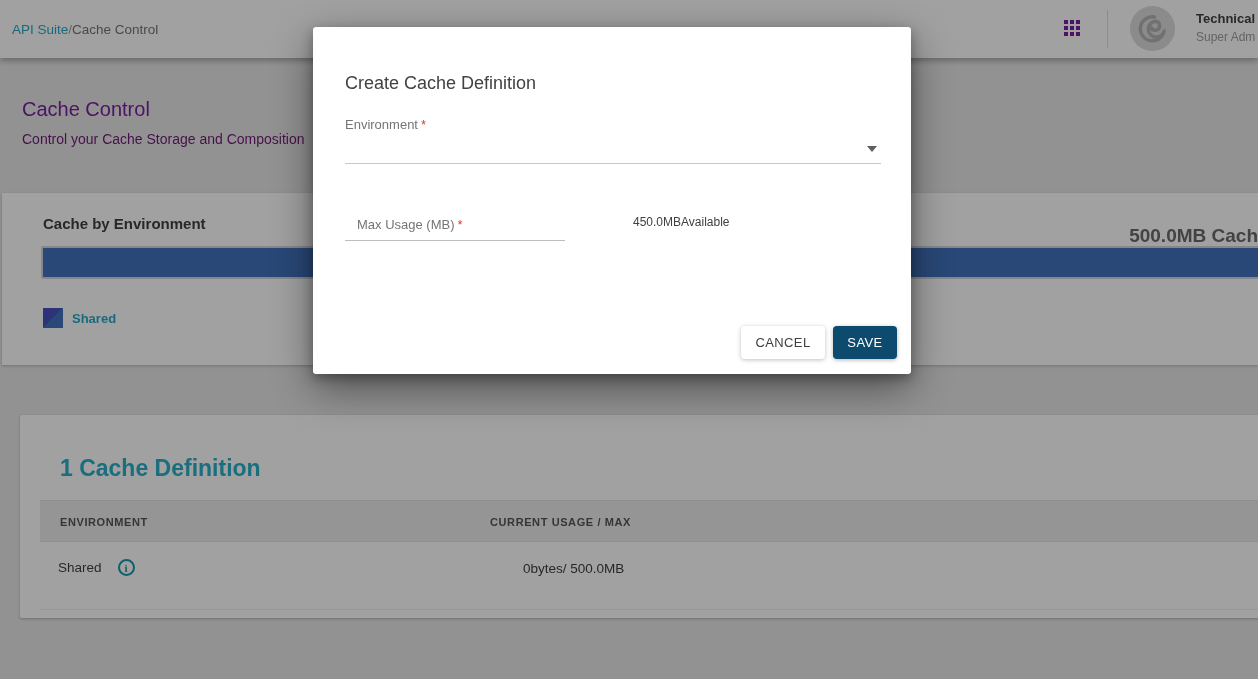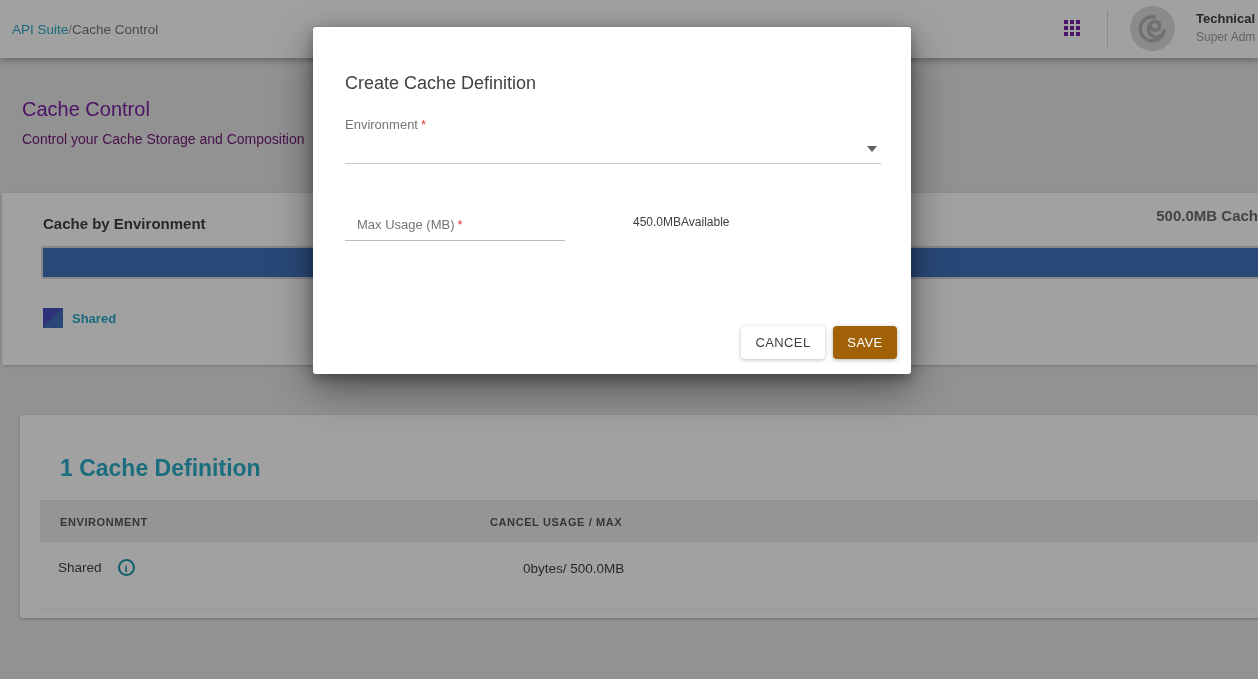--- a/index.html
+++ b/index.html
@@ -61,22 +61,22 @@
   .env-card {
     position: absolute; left: 2px; right: 0; top: 193px; height: 172px;
     background: #ffffff;
     box-shadow: 0 1px 3px rgba(0,0,0,0.22);
   }
   .env-heading {
     position: absolute; left: 41px; top: 22px;
     font-size: 15px; font-weight: bold; color: #404040;
   }
   .env-total {
-    position: absolute; right: 0; top: 14px;
-    font-size: 15px; font-weight: bold; color: #6b6b6b; white-space: nowrap;
+    position: absolute; right: 0; top: 32px;
+    font-size: 19px; font-weight: bold; color: #6b6b6b; white-space: nowrap;
   }
   .usage-bar {
     position: absolute; left: 39px; right: -6px; top: 53px; height: 33px;
     background: #4273bd;
     border: 2px solid #d3d7dc; border-radius: 2px;
   }
   .legend { position: absolute; left: 41px; top: 115px; display: flex; align-items: center; gap: 9px; }
   .legend-swatch {
     width: 20px; height: 20px;
     background: linear-gradient(135deg, #4a52c0 50%, #4273bd 50%);
@@ -158,21 +158,21 @@
     border-radius: 4px; cursor: pointer; border: none;
     font-family: "Liberation Sans", sans-serif;
   }
   .btn-cancel {
     left: 428px; width: 84px;
     background: #ffffff; color: #404040;
     box-shadow: 0 1px 4px rgba(0,0,0,0.25);
   }
   .btn-save {
     left: 520px; width: 64px;
-    background: #a16207; color: #ffffff;
+    background: #0c4a6e; color: #ffffff;
     box-shadow: 0 1px 4px rgba(0,0,0,0.3);
   }
 </style>
 </head>
 <body>
 
 <header class="topbar">
   <nav class="breadcrumb">
     <span class="crumb-link">API Suite</span>
     <span class="crumb-sep">/</span>
@@ -216,21 +216,21 @@
   <div class="legend">
     <span class="legend-swatch"></span>
     <span class="legend-label">Shared</span>
   </div>
 </section>
 
 <section class="defs-card">
   <div class="defs-title">1 Cache Definition</div>
   <div class="table-head">
     <span class="th th-env">ENVIRONMENT</span>
-    <span class="th th-usage">CANCEL USAGE / MAX</span>
+    <span class="th th-usage">CURRENT USAGE / MAX</span>
   </div>
   <div class="table-row">
     <div class="cell-env">
       <span class="cell-env-text">Shared</span>
       <span class="info-icon">i</span>
     </div>
     <span class="cell-usage">0bytes/ 500.0MB</span>
   </div>
 </section>
 

